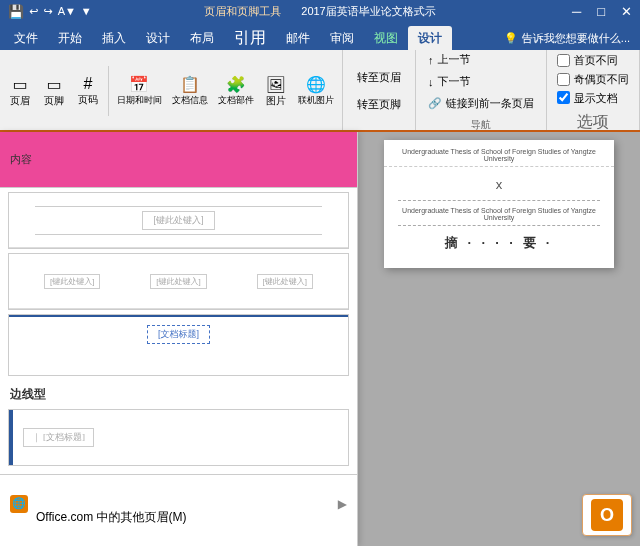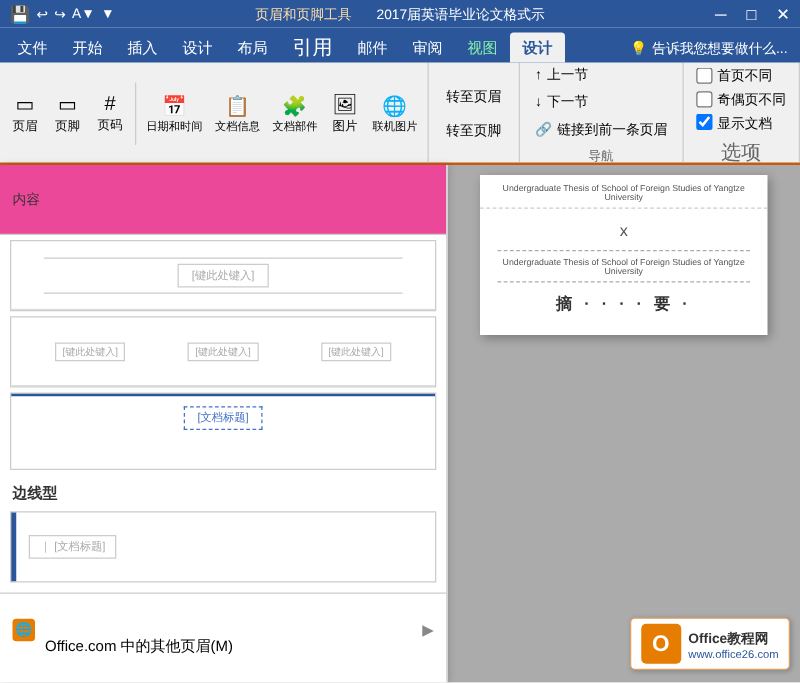--- a/index.html
+++ b/index.html
@@ -150,21 +150,21 @@
 
     <div style="margin:4px 8px; border:1px solid #ccc; cursor:pointer;">
       <div style="padding:8px 10px; min-height:60px; display:flex; align-items:center; flex-direction:column; gap:4px; border-top:2px solid #2b579a;">
         <span style="font-size:9px; color:#4472c4; border:1px dashed #4472c4; padding:2px 10px;">[文档标题]</span>
       </div>
     </div>
 
     <div style="padding:6px 10px 2px; font-size:12px; font-weight:bold; color:#333;">边线型</div>
     <div style="margin:4px 8px 8px; border:1px solid #ccc; cursor:pointer;">
       <div style="padding:8px 10px; min-height:55px; display:flex; align-items:center; border-left:4px solid #2b579a; gap:8px;">
-        <span style="font-size:9px; color:#aaa; border:1px solid #ccc; padding:2px 8px;">｜ [文档标题]</span>
+        <span style="font-size:9px; color:#aaa; border:1px solid #ccc; padding:2px 8px;font-family:Liberation Serif, serif;">｜ [文档标题]</span>
       </div>
     </div>
 
     <div style="border-top:1px solid #ccc; margin-top:2px;">
       <div style="display:flex;align-items:center;gap:8px;padding:6px 10px;cursor:pointer;">
         <div style="width:18px;height:18px;background:#e67c00;border-radius:3px;display:flex;align-items:center;justify-content:center;color:white;font-size:11px;">🌐</div>
         <span style="font-size:12px;margin-top:28px;">Office.com 中的其他页眉(M)</span>
         <span style="margin-left:auto;color:#888;">▶</span>
       </div>
 
@@ -186,19 +186,15 @@
 
         <div style="font-size:7px; color:#555; text-align:center; margin-bottom:4px;">Undergraduate Thesis of School of Foreign Studies of Yangtze University</div>
         <div style="border-bottom:1px dashed #aaa; margin-bottom:8px;"></div>
 
         <div style="text-align:center; font-size:13px; font-weight:bold; letter-spacing:3px; color:#333; margin-bottom:6px;">摘  ·  ·  ·  ·  要  ·</div>
       </div>
     </div>
 
     <div style="position:absolute; bottom:10px; right:8px; background:white; border:1px solid #e0a060; border-radius:4px; padding:4px 8px; display:flex; align-items:center; gap:6px; box-shadow:1px 1px 4px rgba(0,0,0,0.2);">
       <div style="width:32px; height:32px; background:#e67c00; border-radius:4px; display:flex; align-items:center; justify-content:center; color:white; font-size:18px; font-weight:bold;">O</div>
-      <div>
-        <div style="font-size:11px; color:#333; font-weight:bold;">Office教程网</div>
-        <div style="font-size:9px; color:#2b579a;">www.office26.com</div>
-      </div>
     </div>
   </div>
 </div>
 
 </body></html>

